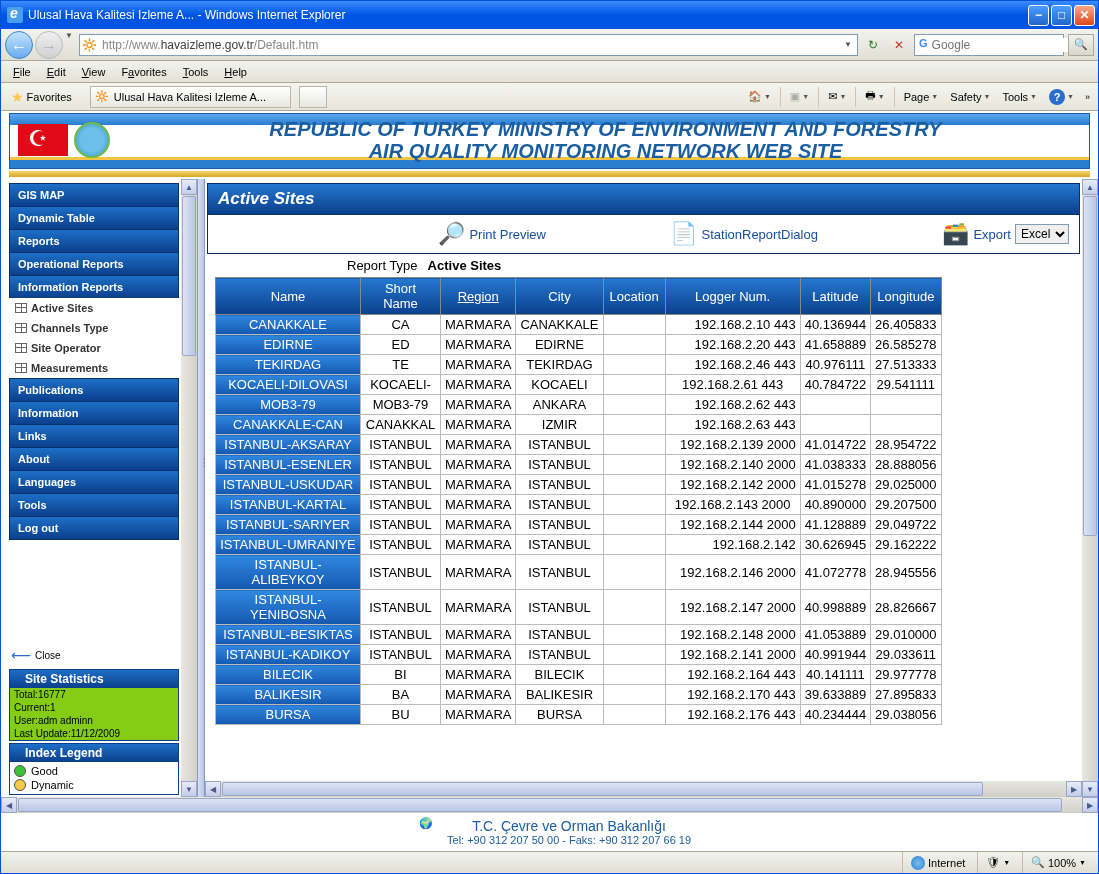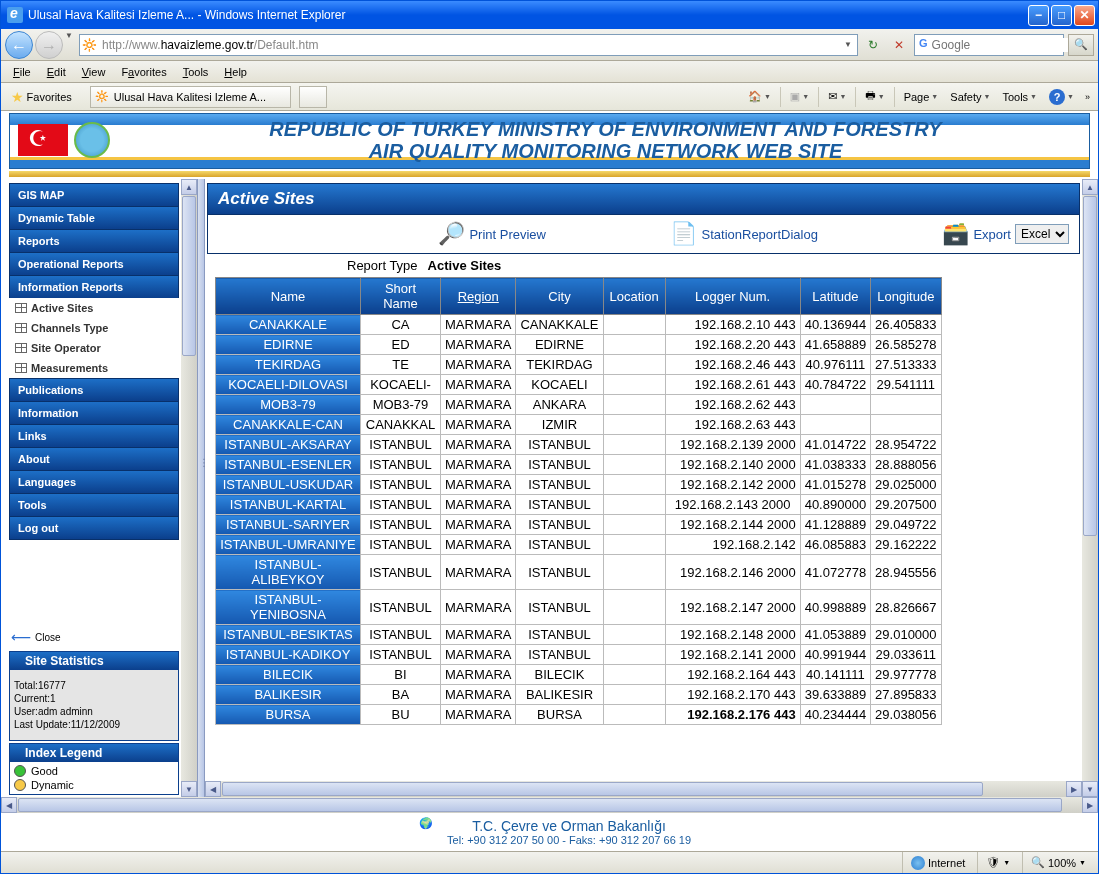--- a/index.html
+++ b/index.html
@@ -19,21 +19,21 @@
 
 .navbar { height: 32px; background: linear-gradient(to bottom, #f2f2ee, #e0dfd4); display: flex; align-items: center; padding: 0 4px; gap: 4px; border-bottom: 1px solid #aca899; }
 .nav-arrows { display: flex; gap: 2px; }
 .nav-arrow { width: 28px; height: 28px; border-radius: 50%; display: flex; align-items: center; justify-content: center; font-size: 16px; }
 .nav-back { background: linear-gradient(to bottom, #c3e3ff, #6babee); color: #fff; border: 1px solid #3a84d2; }
 .nav-fwd { background: linear-gradient(to bottom, #f0f0f0, #d0d0d0); color: #b0b0b0; border: 1px solid #bbb; }
 .nav-drop { width: 10px; color: #555; font-size: 8px; }
 .addr-bar { flex: 1; height: 22px; background: #fff; border: 1px solid #7f9db9; display: flex; align-items: center; padding: 0 2px; }
 .addr-bar .fav { width: 16px; height: 16px; margin-right: 4px; display: flex; align-items: center; justify-content: center; font-size: 12px; }
 .addr-bar .url { flex: 1; font-size: 12px; color: #888; }
-.addr-bar .url .domain { color: #000000; }
+.addr-bar .url .domain { color: #404040; }
 .addr-btn { width: 22px; height: 22px; display: flex; align-items: center; justify-content: center; font-size: 12px; }
 .search-box { width: 150px; height: 22px; background: #fff; border: 1px solid #7f9db9; display: flex; align-items: center; padding: 0 4px; }
 .search-box .gicon { width: 16px; height: 16px; margin-right: 4px; font-size: 11px; font-weight: bold; }
 .search-box input { border: none; outline: none; flex: 1; font-size: 12px; color: #888; }
 .mag-btn { width: 26px; height: 22px; background: linear-gradient(to bottom,#f2f2ee,#d7d7cb); border: 1px solid #aca899; display: flex; align-items: center; justify-content: center; }
 
 
 .menubar { height: 22px; background: linear-gradient(to bottom, #f2f2ee, #e4e2d5); display: flex; align-items: center; padding: 0 4px; border-bottom: 1px solid #aca899; }
 .menubar .mitem { padding: 2px 8px; font-size: 11px; }
 .menubar .mitem u { text-decoration: underline; }
@@ -73,21 +73,21 @@
 .sb-item:last-child { border-bottom: 1px solid #08306a; }
 .sb-sub { background: #fff; color: #333; font-weight: bold; font-size: 11px; padding: 4px 6px; display: flex; align-items: center; gap: 4px; }
 .sb-sub .grid-icon { width: 12px; height: 10px; background: #fff; border: 1px solid #666; display: inline-block; position: relative; }
 .sb-sub .grid-icon::before, .sb-sub .grid-icon::after { content: ""; position: absolute; background: #666; }
 .sb-sub .grid-icon::before { top: 3px; left: 0; right: 0; height: 1px; }
 .sb-sub .grid-icon::after { top: 0; bottom: 0; left: 5px; width: 1px; }
 .close-row { display:flex; align-items:center; gap:4px; padding: 4px 2px; font-size:10px; }
 .arrow-left { color:#2a6dd0; font-size:14px; }
 .stats-box { border: 1px solid #0b3f8c; margin-top: 2px; }
 .stats-head { background: linear-gradient(to bottom, #1d6fc7, #0b3f8c); color: #fff; font-weight: bold; padding: 2px 15px; font-size: 12px; }
-.stats-body { background: #e5e5e5; font-size: 10px; padding: 9px 4px; line-height: 1.3; }
+.stats-body { background: #84cc16; font-size: 10px; padding: 0 4px; line-height: 1.3; }
 .legend-box { border: 1px solid #0b3f8c; margin-top: 2px; }
 .legend-body { background: #fff; font-size: 11px; padding: 2px 4px; }
 .legend-row { display: flex; align-items: center; gap: 5px; padding: 1px 0; }
 .dot { width: 12px; height: 12px; border-radius: 50%; border: 1px solid #555; }
 .vscroll { width: 16px; background: linear-gradient(to right,#e8e8e0,#d0d0c8); display:flex; flex-direction:column; }
 .vscroll .sbtn { height:16px; background: linear-gradient(to bottom,#e8ecf8,#c4cde8); border:1px solid #9aa7c7; display:flex;align-items:center;justify-content:center;font-size:8px;color:#4a5a8a; }
 .vscroll .thumb { height: 160px; background: linear-gradient(to right,#dce4f4,#b8c6e6); border:1px solid #9aa7c7; margin:1px; border-radius:2px; }
 .vscroll .track { flex:1; }
 .splitter { width: 8px; background: linear-gradient(to right,#d8e0f0,#b8c6e6); border-left:1px solid #8a9ac0;border-right:1px solid #8a9ac0; position:relative; }
 .splitter::after { content:"⋮"; position:absolute; top:45%; left:1px; color:#6a7aa0; font-size:10px; }
@@ -361,21 +361,21 @@
                   <td style="text-align: right;">192.168.2.46 443</td>
                   <td>40.976111</td>
                   <td>27.513333</td>
                 </tr>
                 <tr>
                   <td class="name">KOCAELI-DILOVASI</td>
                   <td>KOCAELI-</td>
                   <td>MARMARA</td>
                   <td>KOCAELI</td>
                   <td></td>
-                  <td style="text-align: right;">192.168.2.61 443</td>
+                  <td style="">192.168.2.61 443</td>
                   <td>40.784722</td>
                   <td>29.541111</td>
                 </tr>
                 <tr>
                   <td class="name">MOB3-79</td>
                   <td>MOB3-79</td>
                   <td>MARMARA</td>
                   <td>ANKARA</td>
                   <td></td>
                   <td style="text-align: right;">192.168.2.62 443</td>
@@ -442,21 +442,21 @@
                   <td>41.128889</td>
                   <td>29.049722</td>
                 </tr>
                 <tr>
                   <td class="name">ISTANBUL-UMRANIYE</td>
                   <td>ISTANBUL</td>
                   <td>MARMARA</td>
                   <td>ISTANBUL</td>
                   <td></td>
                   <td style="text-align: right;">192.168.2.142</td>
-                  <td>46.085883</td>
+                  <td>30.626945</td>
                   <td>29.162222</td>
                 </tr>
                 <tr>
                   <td class="name">ISTANBUL-ALIBEYKOY</td>
                   <td>ISTANBUL</td>
                   <td>MARMARA</td>
                   <td>ISTANBUL</td>
                   <td></td>
                   <td style="text-align: right;">192.168.2.146 2000</td>
                   <td>41.072778</td>
@@ -511,21 +511,21 @@
                   <td style="text-align: right;">192.168.2.170 443</td>
                   <td>39.633889</td>
                   <td>27.895833</td>
                 </tr>
                 <tr>
                   <td class="name">BURSA</td>
                   <td>BU</td>
                   <td>MARMARA</td>
                   <td>BURSA</td>
                   <td></td>
-                  <td style="text-align: right; font-weight: bold;">192.168.2.176 443</td>
+                  <td style="text-align: right;">192.168.2.176 443</td>
                   <td>40.234444</td>
                   <td>29.038056</td>
                 </tr>
               </tbody>
           </table>
         </div>
         <div class="hscroll-row">
           <div class="hbtn">◀</div>
           <div class="htrack">
               <div class="hthumb" style="left:1px;width:90%"></div>

